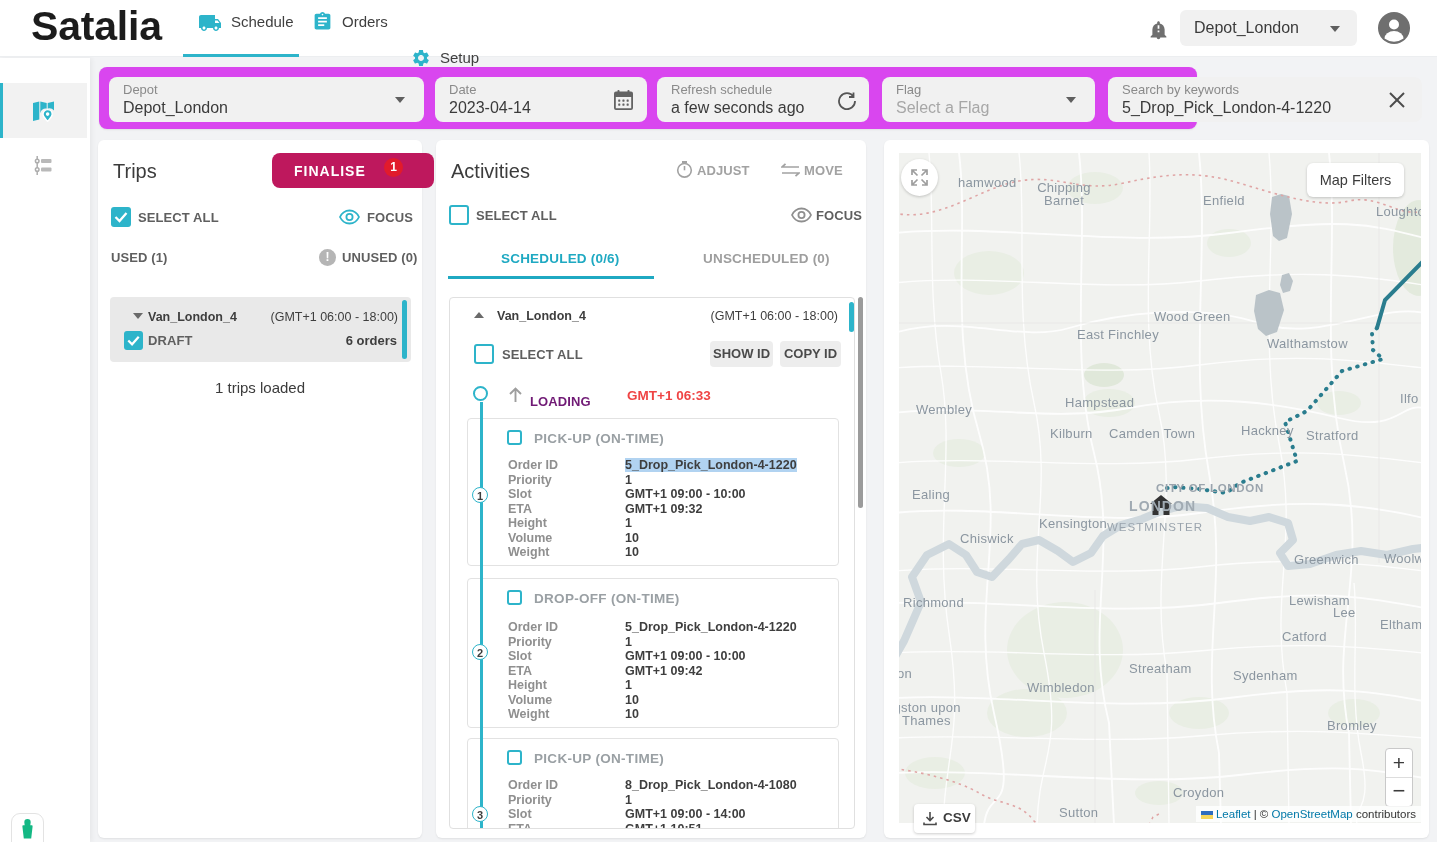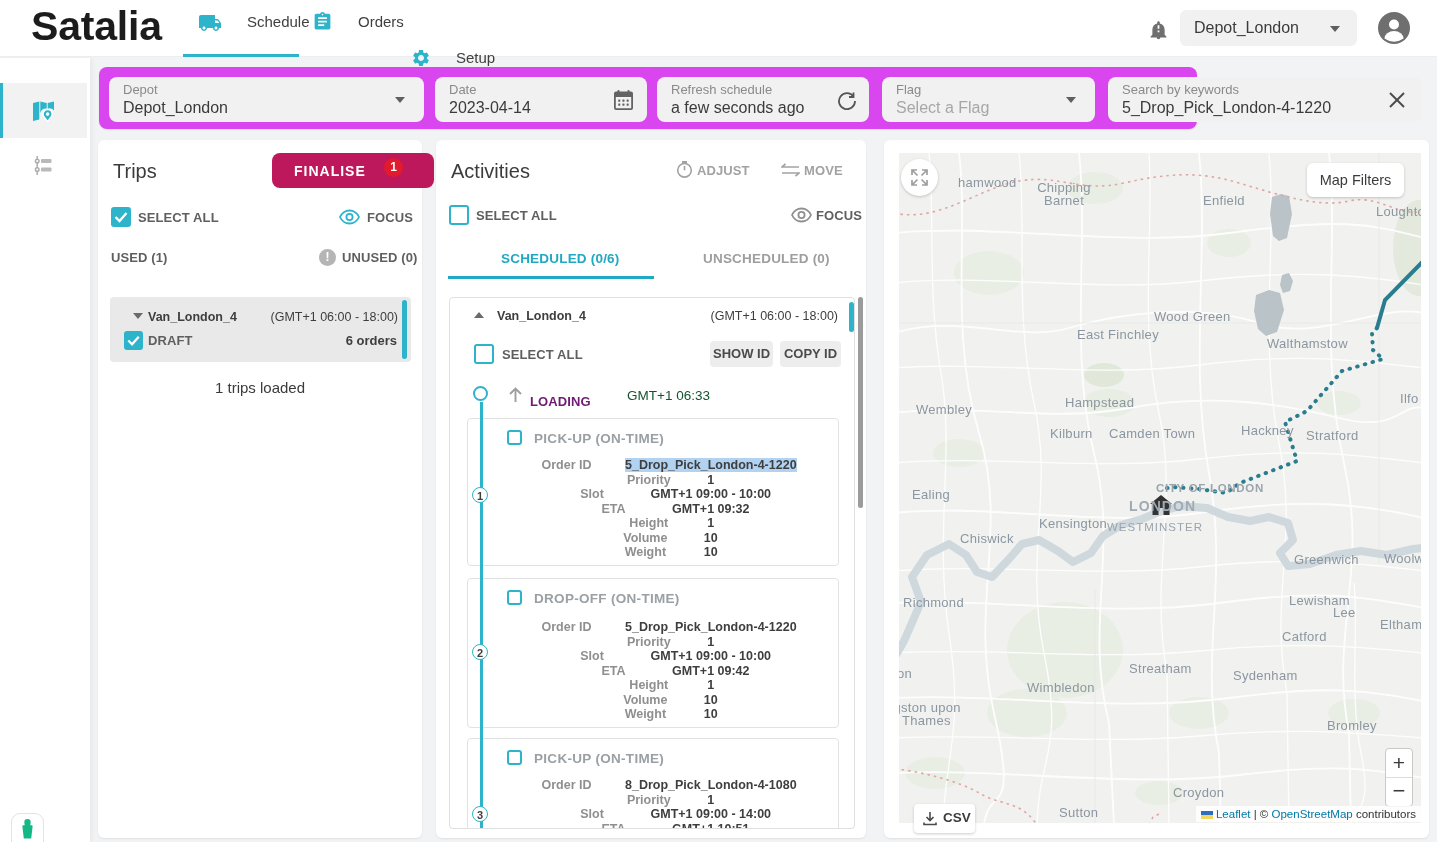--- a/index.html
+++ b/index.html
@@ -4,21 +4,21 @@
 <style>
   * { margin:0; padding:0; box-sizing:border-box; }
   html,body { width:1437px; height:842px; overflow:hidden; background:#f2f3f5;
     font-family:"Liberation Sans", sans-serif; }
   .abs { position:absolute; }
   
   #navbar { position:absolute; left:0; top:0; width:1437px; height:57px; background:#fff;
     border-bottom:1px solid #eceef0; z-index:20; }
   #logo { position:absolute; left:31px; top:3px; font-size:41px; font-weight:bold; color:#1c1c1c;
     letter-spacing:-0.2px; }
-  .navtab { position:absolute; top:0; height:43px; display:flex; align-items:center; gap:25px;
+  .navtab { position:absolute; top:0; height:43px; display:flex; align-items:center; gap:9px;
     color:#3f3f3f; font-size:15px; }
   #tab-underline { position:absolute; left:183px; top:54px; width:116px; height:3px; background:#2db4ca; }
   #nav-bell { position:absolute; left:1148px; top:19px; }
   #nav-depot { position:absolute; left:1180px; top:10px; width:177px; height:36px; background:#f1f1f1;
     border-radius:6px; display:flex; align-items:center; padding:0 14px; color:#3b3b3b; font-size:16px; }
   #nav-avatar { position:absolute; left:1378px; top:12px; }
   
   #sidebar { position:absolute; left:0; top:58px; width:90px; height:784px; background:#fff;
     box-shadow:2px 0 5px rgba(0,0,0,0.05); z-index:10; }
   #side-active { position:absolute; left:0; top:25px; width:87px; height:55px; background:#f2f2f2; }
@@ -35,21 +35,21 @@
   .panel { position:absolute; top:140px; height:698px; background:#fff; border-radius:6px;
     box-shadow:0 1px 2px rgba(0,0,0,0.08); }
   #trips-panel { left:98px;  width:324px; }
   #acts-panel  { left:436px; width:430px; }
   #map-panel   { left:884px; width:545px; }
   h2.ptitle { font-size:20px; font-weight:normal; color:#3c3c3c; }
   .bold-grey { font-weight:bold; color:#5f5f5f; font-size:13px; letter-spacing:0.1px; }
   .cb { border-radius:3px; display:inline-block; }
   .cb-on  { background:#2db4ca; }
   .cb-off { background:#fff; border:2px solid #2db4ca; }
-  .acard { position:absolute; width:372px; border:1px solid #e2e2e2; border-radius:4px; background:#fff;text-align:center; }
+  .acard { position:absolute; width:372px; border:1px solid #e2e2e2; border-radius:4px; background:#fff; }
   .ahead { font-weight:bold; font-size:13.5px; color:#9aa0a4; letter-spacing:0.3px; }
   .frow { height:14.5px; font-size:12.5px; font-weight:bold; line-height:14.5px; white-space:nowrap; }
   .flab { color:#8f8f8f; display:inline-block; width:117px; }
   .fval { color:#3e3e3e; }
   .fval mark { background:#b1d3f1; color:#3e3e3e; }
   .nbadge { position:absolute; z-index:3; width:16px; height:16px; border:1.5px solid #2db4ca; border-radius:50%;
     background:#fff; color:#3e3e3e; font-size:11px; font-weight:bold; text-align:center; line-height:16px; }
 </style>
 </head>
 <body>
@@ -234,21 +234,21 @@
     <div class="cb cb-off abs" style="left:24px;top:46px;width:20px;height:20px;"></div>
     <span class="bold-grey abs" style="left:52px;top:49px;">SELECT ALL</span>
     <div class="abs" style="left:260px;top:43px;width:63px;height:26px;background:#ededed;border-radius:4px;text-align:center;line-height:26px;font-weight:bold;font-size:13px;color:#4a4a4a;">SHOW ID</div>
     <div class="abs" style="left:330px;top:43px;width:61px;height:26px;background:#ededed;border-radius:4px;text-align:center;line-height:26px;font-weight:bold;font-size:13px;color:#4a4a4a;">COPY ID</div>
     <div class="abs" style="left:30px;top:104px;width:3px;height:428px;background:#2db4ca;z-index:2;"></div>
     <div class="abs" style="left:23px;top:88px;width:15px;height:15px;border:2px solid #2db4ca;border-radius:50%;background:#fff;"></div>
     <svg class="abs" style="left:58px;top:89px;" width="15" height="16" viewBox="0 0 15 16" fill="none" stroke="#9e9e9e" stroke-width="1.9">
       <path d="M7.5 15 V1.5 M2 7 L7.5 1.5 L13 7"></path>
     </svg>
     <span class="bold-grey abs" style="left:80px;top:96px;color:#701a75;">LOADING</span>
-    <span class="abs" style="left:177px;top:90px;font-weight:normal;font-size:13.5px;color:#14532d;">GMT+1 06:33</span>
+    <span class="abs" style="left:177px;top:90px;font-weight:bold;font-size:13.5px;color:#ef4444;">GMT+1 06:33</span>
 
     <div class="acard" style="left:17px;top:120px;height:148px;">
       <div class="cb cb-off abs" style="left:39px;top:11px;width:15px;height:15px;"></div>
       <span class="ahead abs" style="left:66px;top:12px;">PICK-UP (ON-TIME)</span>
       <div class="abs" style="left:40px;top:39px;">
         <div class="frow"><span class="flab">Order ID</span><span class="fval"><mark>5_Drop_Pick_London-4-1220</mark></span></div>
         <div class="frow"><span class="flab">Priority</span><span class="fval">1</span></div>
         <div class="frow"><span class="flab">Slot</span><span class="fval">GMT+1 09:00 - 10:00</span></div>
         <div class="frow"><span class="flab">ETA</span><span class="fval">GMT+1 09:32</span></div>
         <div class="frow"><span class="flab">Height</span><span class="fval">1</span></div>

